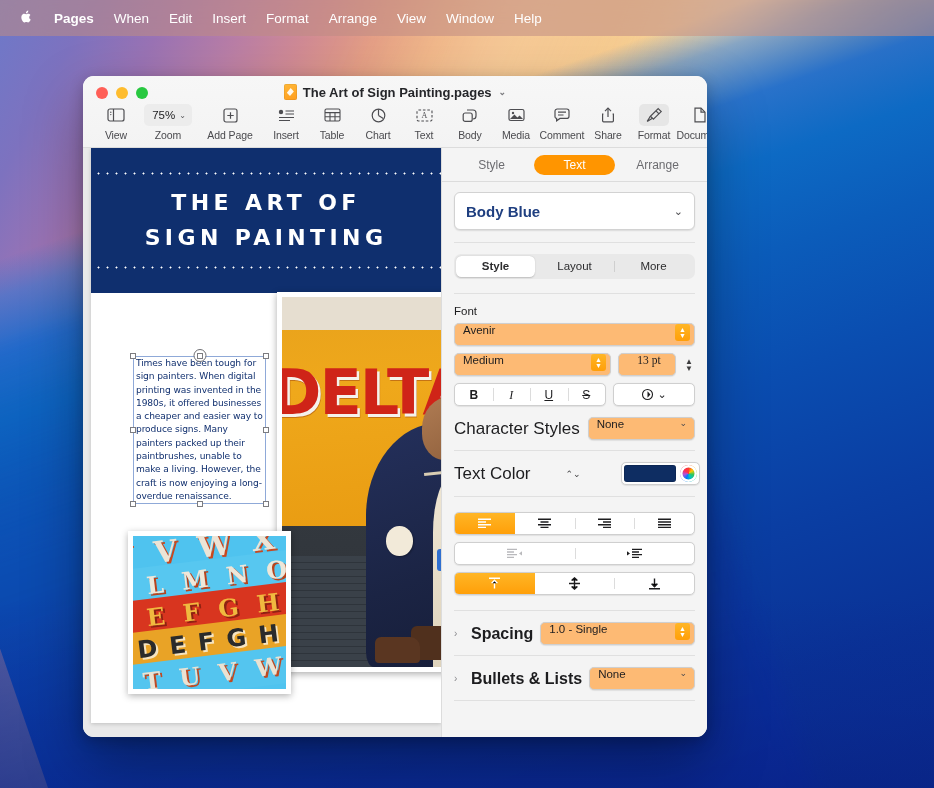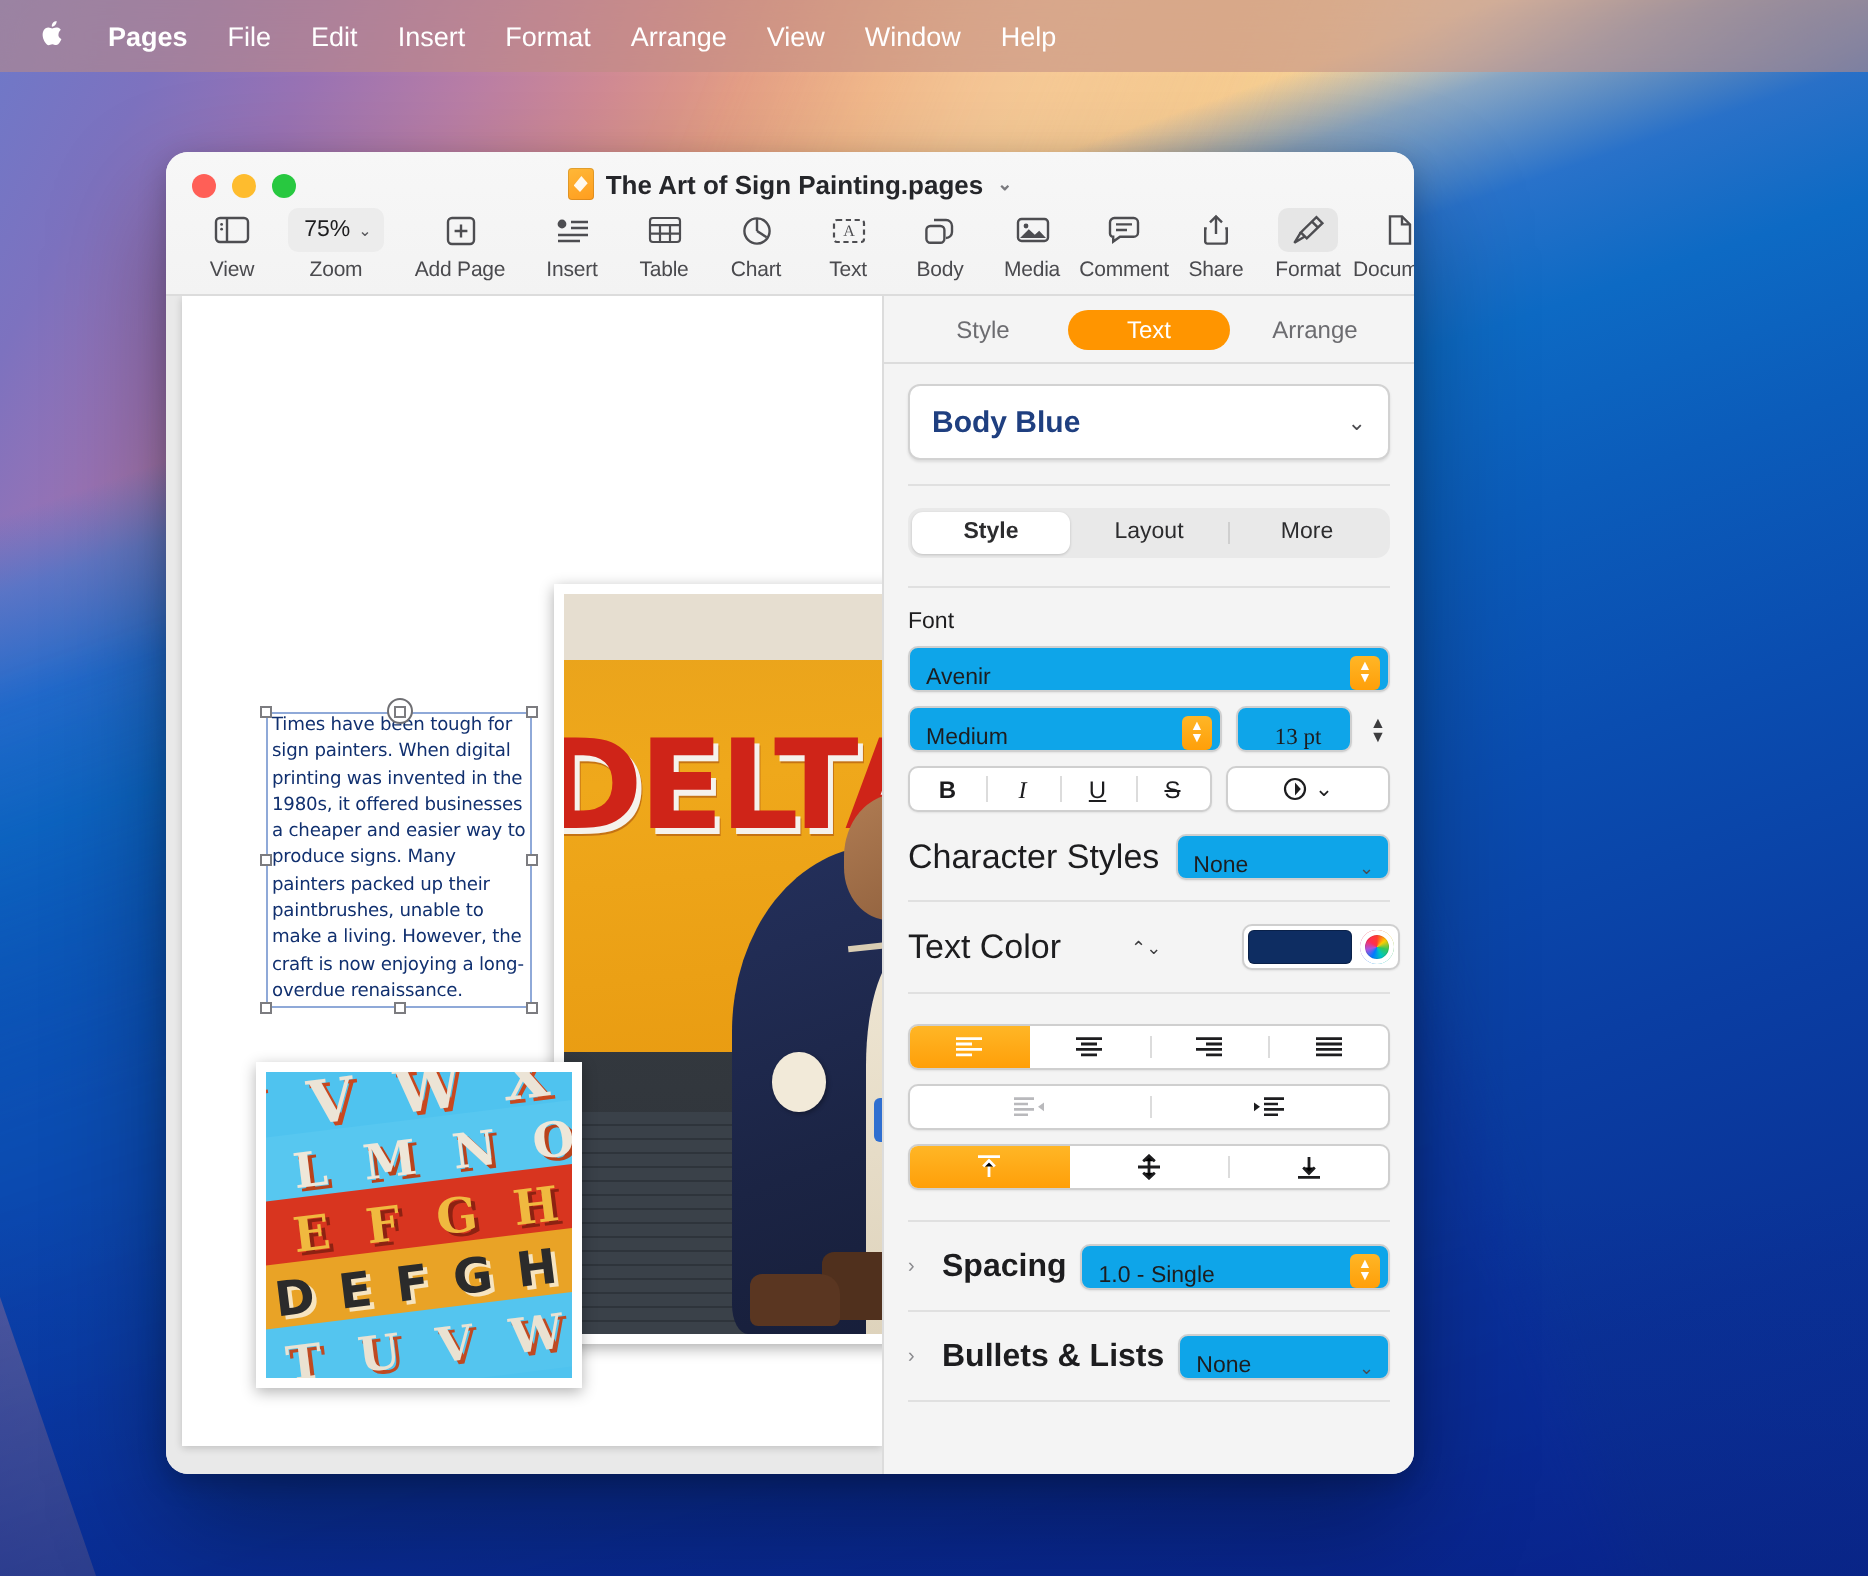--- a/index.html
+++ b/index.html
@@ -405,25 +405,25 @@
     background: #ffffff; font-weight: 600;
     box-shadow: 0 0.5px 1.5px rgba(0,0,0,0.18);
   }
   .seg3 > div.div::before {
     content:""; position:absolute; left:0; top:5px; bottom:5px; width:1px; background:#cfcfcf;
   }
 
   .sec-label { font-size: 11.5px; color: #1d1d1f; margin-bottom: 6px; }
 
   .ctl {
-    background: #0ea5e9; border-radius: 5px;
+    background: #fdba74; border-radius: 5px;
     border: 0.5px solid #cfcfcf;
     box-shadow: 0 0.5px 1px rgba(0,0,0,0.08);
     height: 23px;
-    display: flex; align-items: flex-end;
+    display: flex; align-items: flex-start;
     font-size: 11.5px; color: #1d1d1f;
     padding: 0 4px 0 8px;
   }
   .row { display: flex; gap: 7px; align-items: center; margin-bottom: 7px; }
   .grow { flex: 1; }
   .stepper-orange {
     width: 15px; height: 17px; border-radius: 3px;
     background: linear-gradient(180deg,#ffb626 0%, #ff9f09 100%);
     display:flex; flex-direction: column; align-items:center; justify-content:center;
     color: #fff; font-size: 7px; line-height: 6px; margin-left: auto;
@@ -509,21 +509,21 @@
   <div id="wall-bottomfade"></div>
 </div>
 
 <div id="menubar">
   <div class="mb-apple">
     <svg width="14" height="16" viewBox="0 0 14 16" fill="#ffffff">
       <path d="M11.2 8.5c0-1.6 1.1-2.5 1.2-2.6-.7-1-1.7-1.1-2.1-1.1-.9-.1-1.8.5-2.2.5-.4 0-1.1-.5-1.9-.5-1 0-1.9.6-2.4 1.5-1 1.8-.3 4.4.7 5.8.5.7 1.1 1.5 1.8 1.5.7 0 1-.5 1.9-.5.9 0 1.1.5 1.9.4.8 0 1.3-.7 1.8-1.4.6-.8.8-1.6.8-1.6s-1.5-.6-1.5-2zM9.7 3.4c.4-.5.7-1.2.6-1.9-.6 0-1.4.4-1.8.9-.4.5-.7 1.2-.6 1.9.7.1 1.4-.4 1.8-.9z"></path>
     </svg>
   </div>
   <div class="mb-item bold">Pages</div>
-  <div class="mb-item">File</div>
+  <div class="mb-item">When</div>
   <div class="mb-item">Edit</div>
   <div class="mb-item">Insert</div>
   <div class="mb-item">Format</div>
   <div class="mb-item">Arrange</div>
   <div class="mb-item">View</div>
   <div class="mb-item">Window</div>
   <div class="mb-item">Help</div>
 </div>
 
 <div id="window">
@@ -692,20 +692,28 @@
       </div>
 
     </div>
   </div>
 
   <div id="body">
 
     <div id="canvas">
       <div id="page">
 
+        <div class="page-header">
+          <div class="dot-rule"></div>
+          <div class="page-title-txt">
+            <div>THE ART OF</div>
+            <div>SIGN PAINTING</div>
+          </div>
+          <div class="dot-rule"></div>
+        </div>
 
         <div id="photo-delta">
           <div class="delta-inner">
             <div class="brickwall"></div>
             <div class="delta-wall"></div>
             <div class="delta-wall-top"></div>
             <div class="delta-letters">DELTA</div>
             <div class="brick-bottom"></div>
             <div class="painter-body"></div>
             <div class="painter-head"></div>

